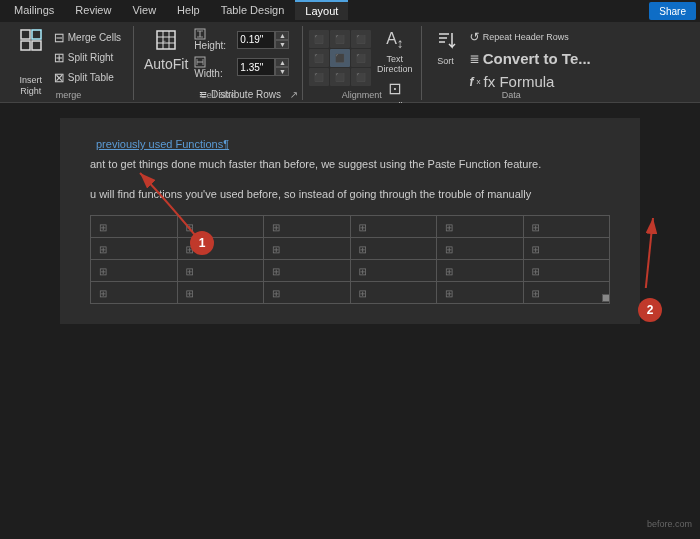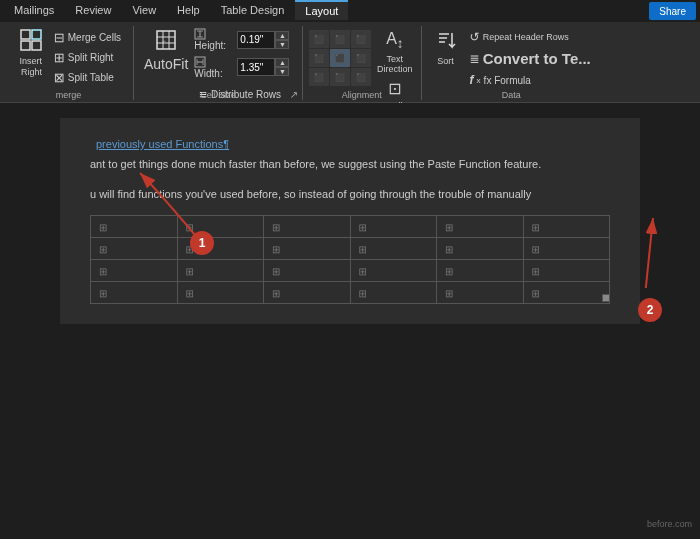--- a/index.html
+++ b/index.html
@@ -330,21 +330,21 @@
 
         <div class="ribbon-btn" style="min-width:38px; padding:3px 3px;">
           <div class="btn-icon">
             <svg width="22" height="22" viewBox="0 0 22 22">
               <rect x="1" y="1" width="9" height="9" fill="none" stroke="#ddd" stroke-width="1.5"></rect>
               <rect x="1" y="12" width="9" height="9" fill="none" stroke="#ddd" stroke-width="1.5"></rect>
               <rect x="12" y="1" width="9" height="9" fill="none" stroke="#aef" stroke-width="1.5"></rect>
               <rect x="12" y="12" width="9" height="9" fill="none" stroke="#ddd" stroke-width="1.5"></rect>
             </svg>
           </div>
-          <span style="font-size:9px;color:#ccc;white-space:pre-line;text-align:right;">Insert
+          <span style="font-size:9px;color:#ccc;white-space:pre-line;text-align:center;margin-top:19px;">Insert
 Right</span>
         </div>
 
         <div style="display:flex;flex-direction:column;gap:1px;padding-top:2px; padding-bottom:14px;">
           <div class="ribbon-btn-small">
             <span style="font-size:13px;">⊟</span>
             <span>Merge
 Cells</span>
           </div>
           <div class="ribbon-btn-small">
@@ -487,21 +487,21 @@
             <span style="font-size:9px;">Repeat Header
 Rows</span>
           </div>
           <div class="ribbon-btn-small">
             <span style="font-size:12px;">≣</span>
             <span style="font-size:15px;font-weight:bold;">Convert to Te...</span>
           </div>
           <div class="ribbon-btn-small">
             <span style="font-size:12px;font-style:italic;font-weight:bold;">f</span>
               <sub style="font-size:8px;color:#ccc;">x</sub>
-            <span style="font-size:10px;">fx Formula</span>
+            <span style="font-size:15px;">fx Formula</span>
           </div>
         </div>
       </div>
       <div class="ribbon-group-label">Data</div>
     </div>
 
   </div>
 </div>
 
 <div class="doc-area">

